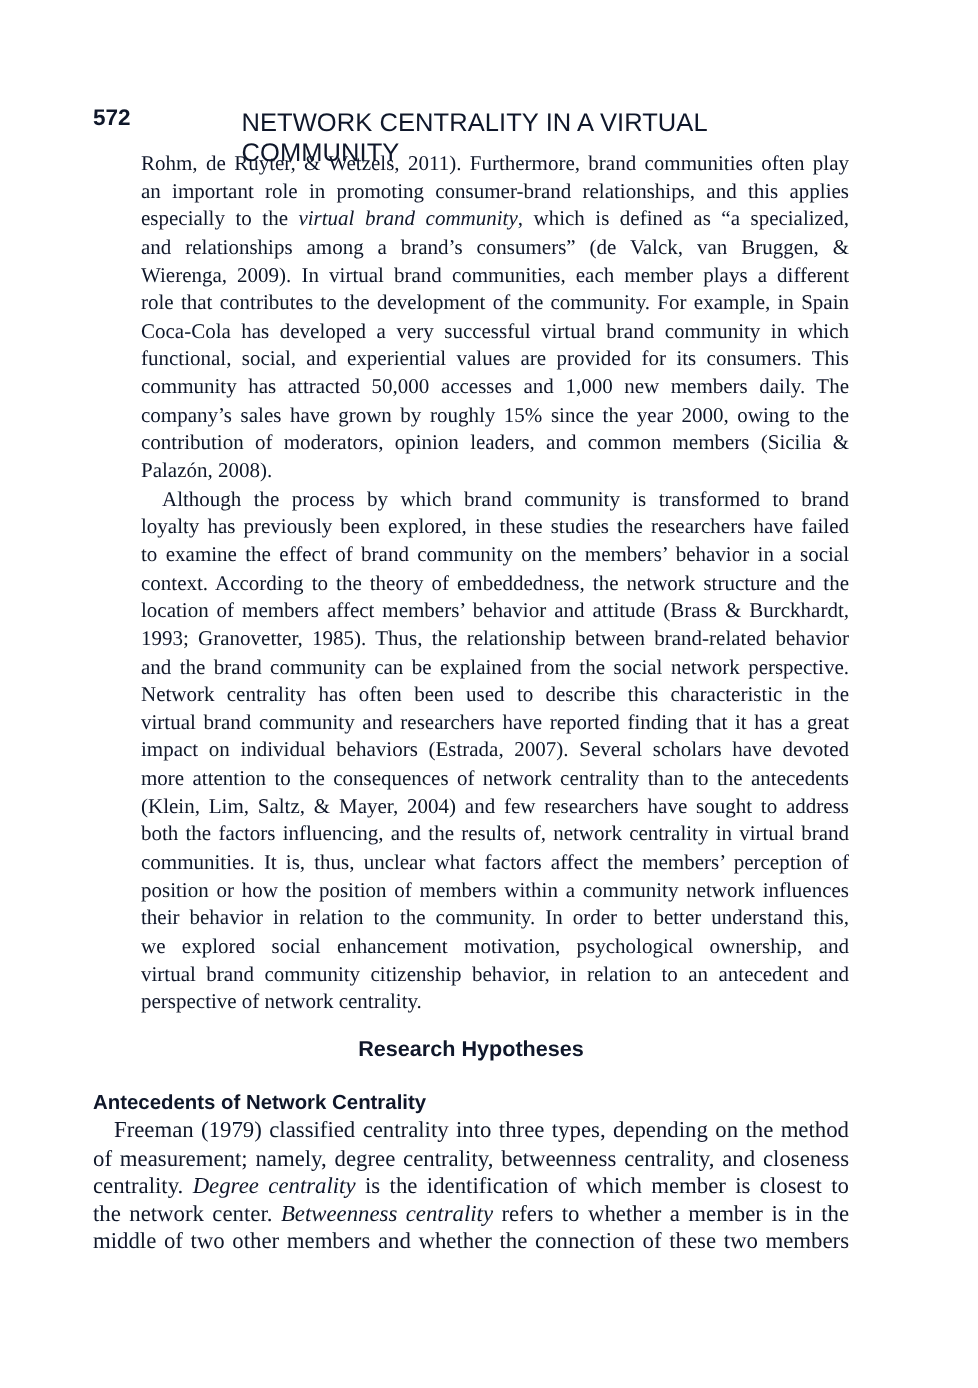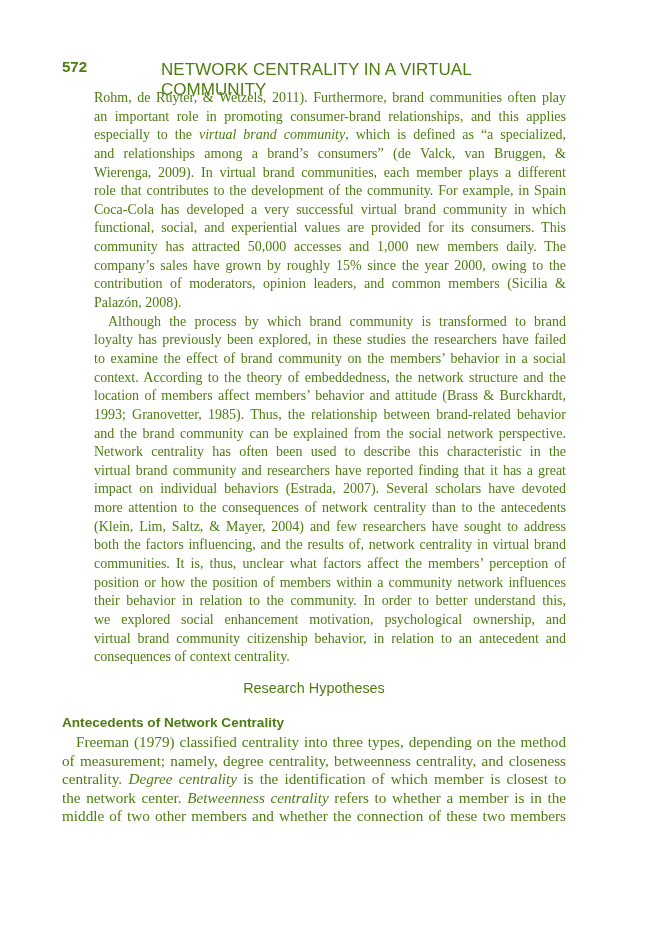--- a/index.html
+++ b/index.html
@@ -1,26 +1,26 @@
 <!DOCTYPE html>
 <html><head>
   <meta charset="utf-8">
   <style>
     html, body { margin: 0; padding: 0; background: #ffffff; }
     body { width: 652px; height: 925px; position: relative; overflow: hidden; }
-    .page { position: absolute; left: 62px; top: 58px; width: 504px; color: #4d7c0f; }
+    .page { position: absolute; left: 62px; top: 70px; width: 504px; color: #0f172a; }
     .running-head { position: relative; height: 22px; font-family: "Liberation Sans", sans-serif; }
     .page-num { position: absolute; left: 0; top: 0; font-weight: bold; font-size: 15px; }
     .head-title { position: absolute; left: 99px; top: 2px; font-size: 17px; letter-spacing: 0.05px; }
     .body { margin-top: 9px; font-family: "Liberation Serif", serif; font-size: 14px; line-height: 18.65px; margin-left: 32px; }
     .ln { display: block; text-align: justify; text-align-last: justify; white-space: nowrap; height: 18.65px; }
     .ln.last { text-align-last: left; font-family: Liberation Serif, serif; }
     .ln.indent { text-indent: 14px; }
     .ln span { white-space: normal; }
-    .section-title { font-family: "Liberation Sans", sans-serif; font-weight: normal; font-size: 14.4px; text-align: center; margin-top: 13px; height: 18px; }
+    .section-title { font-family: "Liberation Sans", sans-serif; font-weight: bold; font-size: 14.4px; text-align: center; margin-top: 13px; height: 18px; }
     .subsection-title { font-family: "Liberation Sans", sans-serif; font-weight: bold; font-size: 13.6px; margin-top: 16px; height: 18px; line-height: 18px; }
     .body2 { font-family: "Liberation Serif", serif; font-size: 15.2px; line-height: 18.65px; margin-top: 1px; }
     i { font-style: italic; }
   </style>
 </head>
 <body>
 
 <div class="page">
   <div class="running-head">
     <span class="page-num">572</span>
@@ -54,21 +54,21 @@
       <span class="ln">virtual brand community and researchers have reported finding that it has a great</span>
       <span class="ln">impact on individual behaviors (Estrada, 2007). Several scholars have devoted</span>
       <span class="ln">more attention to the consequences of network centrality than to the antecedents</span>
       <span class="ln">(Klein, Lim, Saltz, &amp; Mayer, 2004) and few researchers have sought to address</span>
       <span class="ln">both the factors influencing, and the results of, network centrality in virtual brand</span>
       <span class="ln">communities. It is, thus, unclear what factors affect the members’ perception of</span>
       <span class="ln">position or how the position of members within a community network influences</span>
       <span class="ln">their behavior in relation to the community. In order to better understand this,</span>
       <span class="ln">we explored social enhancement motivation, psychological ownership, and</span>
       <span class="ln">virtual brand community citizenship behavior, in relation to an antecedent and</span>
-      <span class="ln last">consequences of context centrality.</span>
+      <span class="ln last">perspective of network centrality.</span>
     </div>
   </div>
 
   <div class="section-title">Research Hypotheses</div>
   <div class="subsection-title">Antecedents of Network Centrality</div>
 
   <div class="body2">
     <span class="ln indent">Freeman (1979) classified centrality into three types, depending on the method</span>
     <span class="ln">of measurement; namely, degree centrality, betweenness centrality, and closeness</span>
     <span class="ln"><span>centrality. </span><i>Degree centrality</i><span> is the identification of which member is closest to</span></span>

